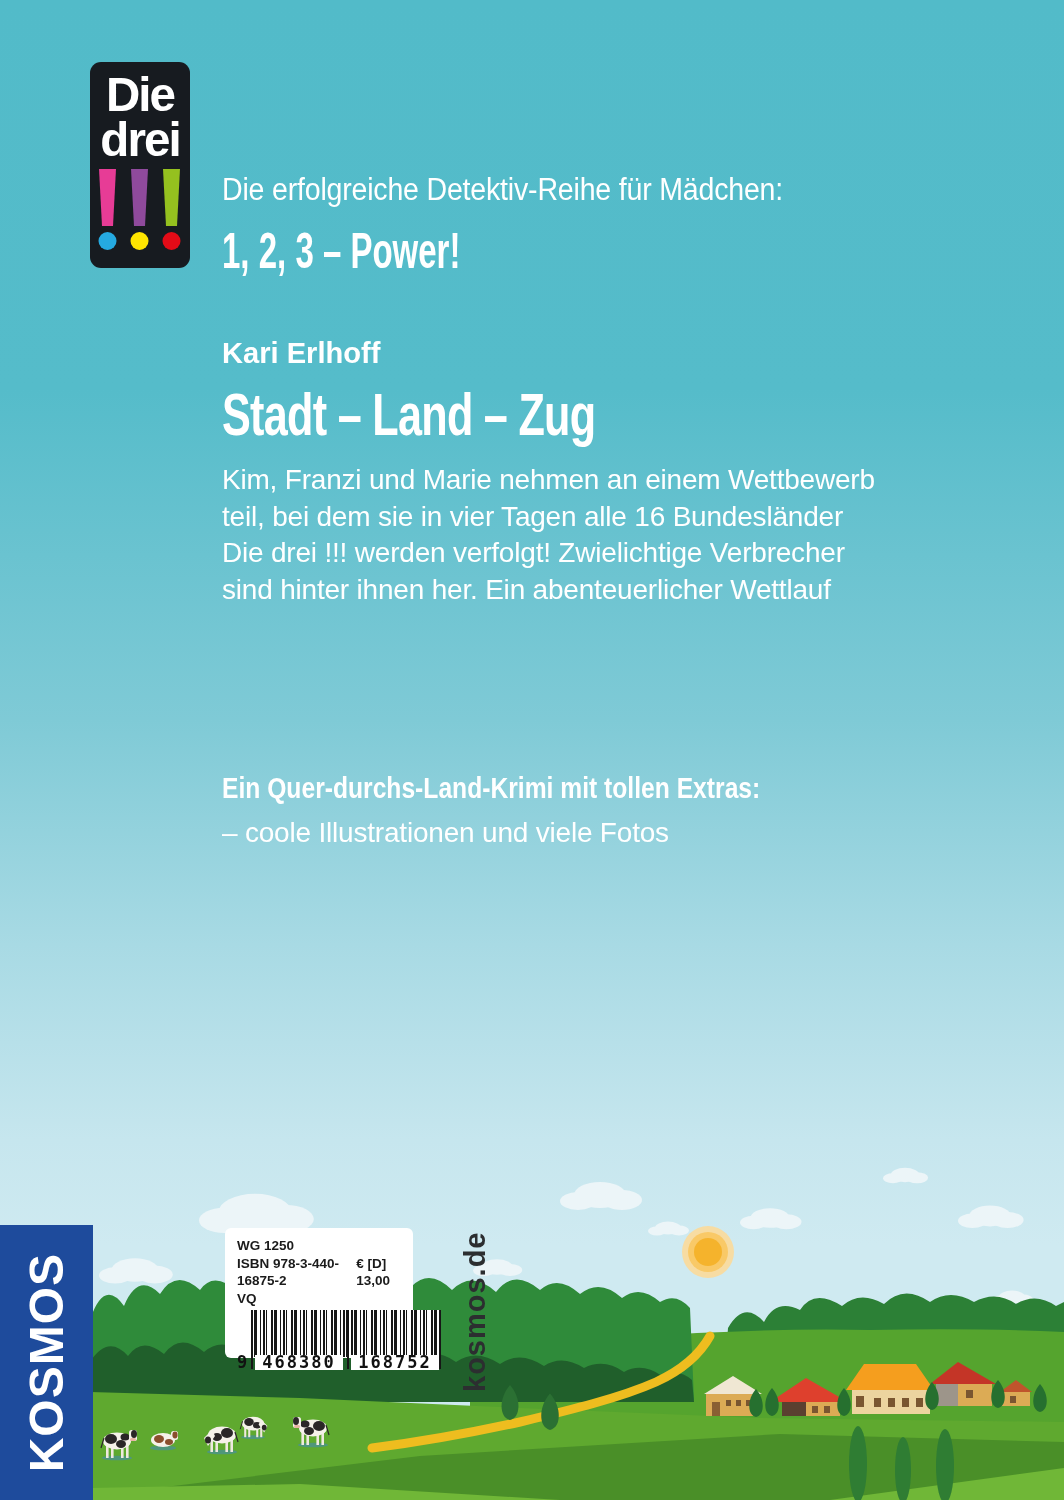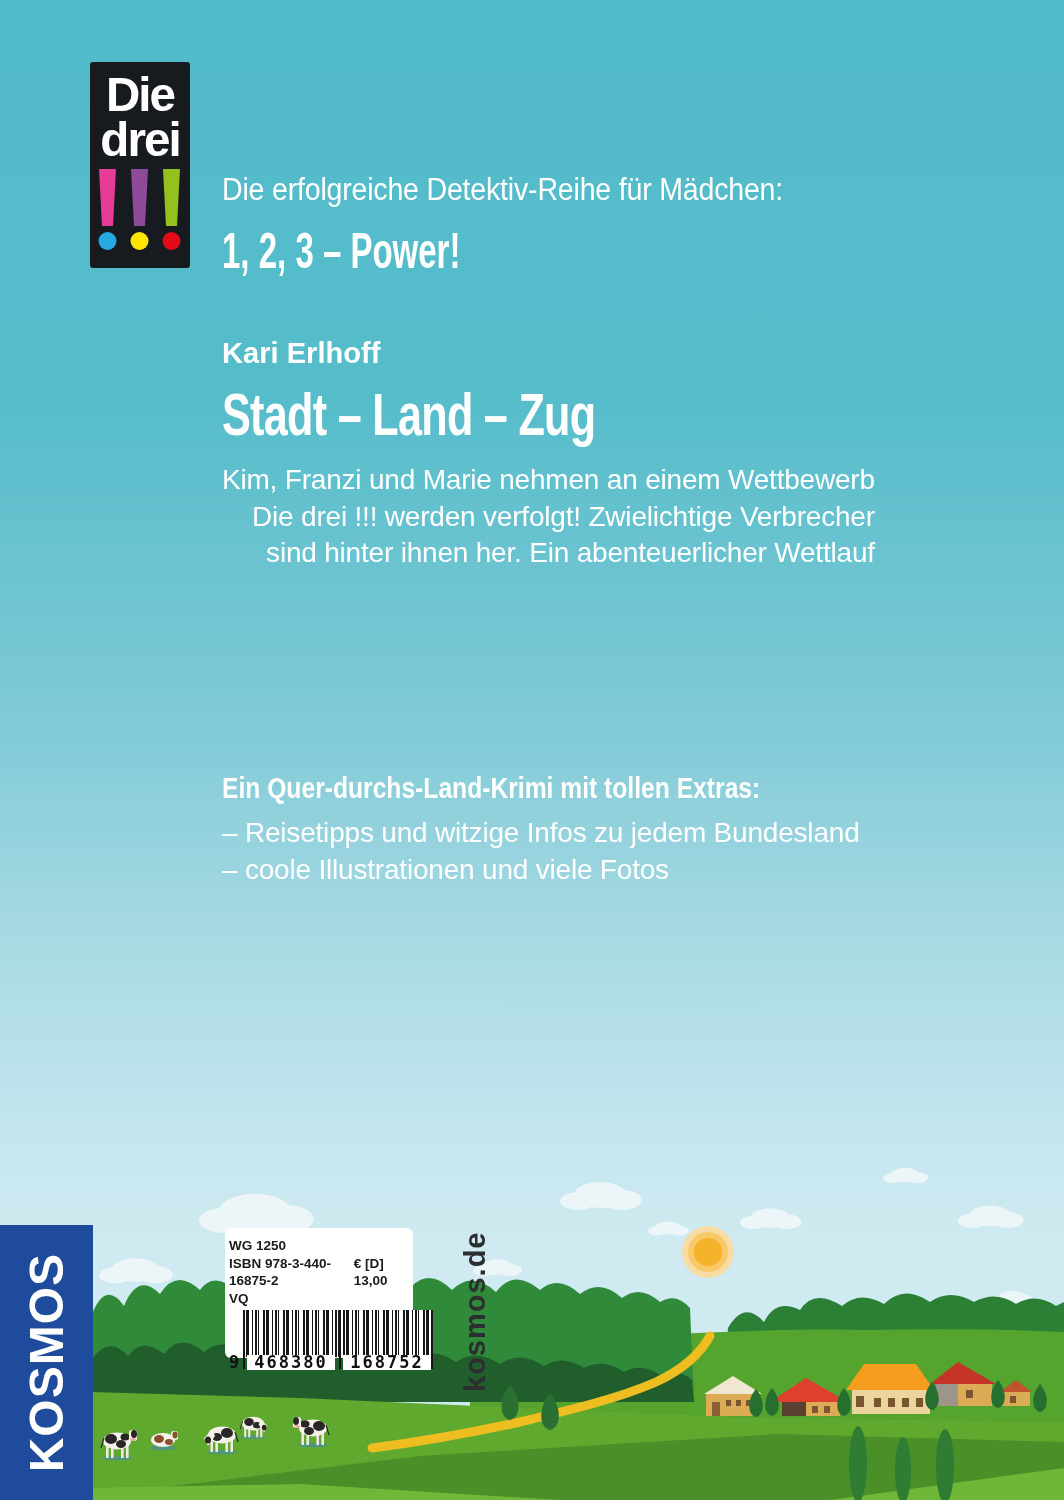--- a/index.html
+++ b/index.html
@@ -3,44 +3,44 @@
 <meta charset="utf-8">
 <style>
   html,body{margin:0;padding:0;background:#222;}
   .cover{
     position:relative;width:1064px;height:1500px;overflow:hidden;
     font-family:"Liberation Sans",sans-serif;color:#ffffff;
     background:linear-gradient(180deg,#52bbc9 0%,#55bcca 26%,#7fcad6 48%,#a8dae4 63%,#c6e6ee 76%,#cfeaf1 83%,#cfeaf1 100%);
   }
   
   .logo{position:absolute;left:90px;top:62px;width:100px;height:206px;background:#171b20;
-        border-radius:3px;text-align:center;padding-top:10px;box-sizing:border-box;z-index:2;}
+        border-radius:11px;text-align:center;padding-top:10px;box-sizing:border-box;z-index:2;}
   .logo .w{font-size:49px;font-weight:bold;line-height:45px;letter-spacing:-2px;
            transform:scaleX(.97);transform-origin:center top;color:#fff;}
   .logo svg{margin-top:7px;display:inline-block;}
   
   .tagline{position:absolute;left:222px;top:172px;font-size:31px;letter-spacing:-.2px;
            transform:scaleX(.92);transform-origin:left top;white-space:nowrap;}
   .claim{position:absolute;left:222px;top:222px;font-size:50px;font-weight:bold;
          transform:scaleX(.66);transform-origin:left top;white-space:nowrap;}
   .author{position:absolute;left:222px;top:336px;font-size:30px;font-weight:bold;
           transform:scaleX(.97);transform-origin:left top;white-space:nowrap;}
   .title{position:absolute;left:222px;top:380px;font-size:60px;font-weight:bold;letter-spacing:-1px;
          transform:scaleX(.72);transform-origin:left top;white-space:nowrap;}
   .blurb{position:absolute;left:222px;top:462px;font-size:28px;line-height:36.6px;letter-spacing:-.2px;}
-  .blurb div{white-space:nowrap;text-align:right;}
+  .blurb div{white-space:nowrap;}
   .extras-h{position:absolute;left:222px;top:772px;font-size:29px;font-weight:bold;
             transform:scaleX(.85);transform-origin:left top;white-space:nowrap;}
   .extras{position:absolute;left:222px;top:814px;font-size:28px;line-height:37px;letter-spacing:-.2px;}
   .extras .item{white-space:pre-line;padding-left:24px;text-indent:-24px;}
   
   .scene{position:absolute;left:0;top:1150px;width:1064px;height:350px;display:block;z-index:1;}
   
   .price-box{position:absolute;left:225px;top:1228px;width:188px;height:130px;background:#fff;
-             border-radius:6px;color:#181818;padding:9px 10px 8px 4px;box-sizing:border-box;z-index:3;}
+             border-radius:6px;color:#181818;padding:9px 10px 8px 12px;box-sizing:border-box;z-index:3;}
   .pb{font-size:13.5px;font-weight:bold;line-height:1.3;color:#1b1b1b;}
   .pb2{display:flex;gap:14px;}
   .ean{position:relative;height:60px;margin-top:3px;}
   .ean .bars{position:absolute;left:14px;width:190px;top:0;bottom:13px;
     background:repeating-linear-gradient(90deg,#161616 0 2px,#fff 2px 3px,#161616 3px 6px,#fff 6px 9px,#161616 9px 10px,#fff 10px 12px,#161616 12px 14px,#fff 14px 15px,#161616 15px 16px,#fff 16px 20px);}
   .ean .guard{position:absolute;top:0;bottom:1px;width:2px;background:#161616;}
   .g-l{left:14px}.g-m{left:110px}.g-r{left:202px}
   .ean .d9{position:absolute;left:0;bottom:0;font-family:"DejaVu Sans Mono",monospace;
            font-size:17px;font-weight:bold;color:#111;line-height:15px;}
   .ean .grp{position:absolute;bottom:0;height:15px;width:88px;background:#fff;text-align:center;
@@ -75,27 +75,27 @@
   </div>
 
   <div class="tagline">Die erfolgreiche Detektiv-Reihe für Mädchen:</div>
   <div class="claim">1, 2, 3 – Power!</div>
 
   <div class="author">Kari Erlhoff</div>
   <div class="title">Stadt – Land – Zug</div>
 
   <div class="blurb">
     <div>Kim, Franzi und Marie nehmen an einem Wettbewerb</div>
+    <div>teil, bei dem sie in vier Tagen alle 16 Bundesländer</div>
     <div>Die drei !!! werden verfolgt! Zwielichtige Verbrecher</div>
     <div>sind hinter ihnen her. Ein abenteuerlicher Wettlauf</div>
   </div>
 
   <div class="extras-h">Ein Quer-durchs-Land-Krimi mit tollen Extras:</div>
   <div class="extras">
-    <div class="item">– Reisetipps und witzige Infos zu jedem Bundesland</div>
     <div class="item">– coole Illustrationen und viele Fotos</div>
   </div>
 
   <svg class="scene" viewBox="0 0 1064 350" preserveAspectRatio="none">
     <defs>
       <g id="cloud">
         <ellipse cx="0" cy="0" rx="26" ry="13"></ellipse>
         <ellipse cx="22" cy="5" rx="20" ry="10"></ellipse>
         <ellipse cx="-22" cy="6" rx="18" ry="9"></ellipse>
       </g>

